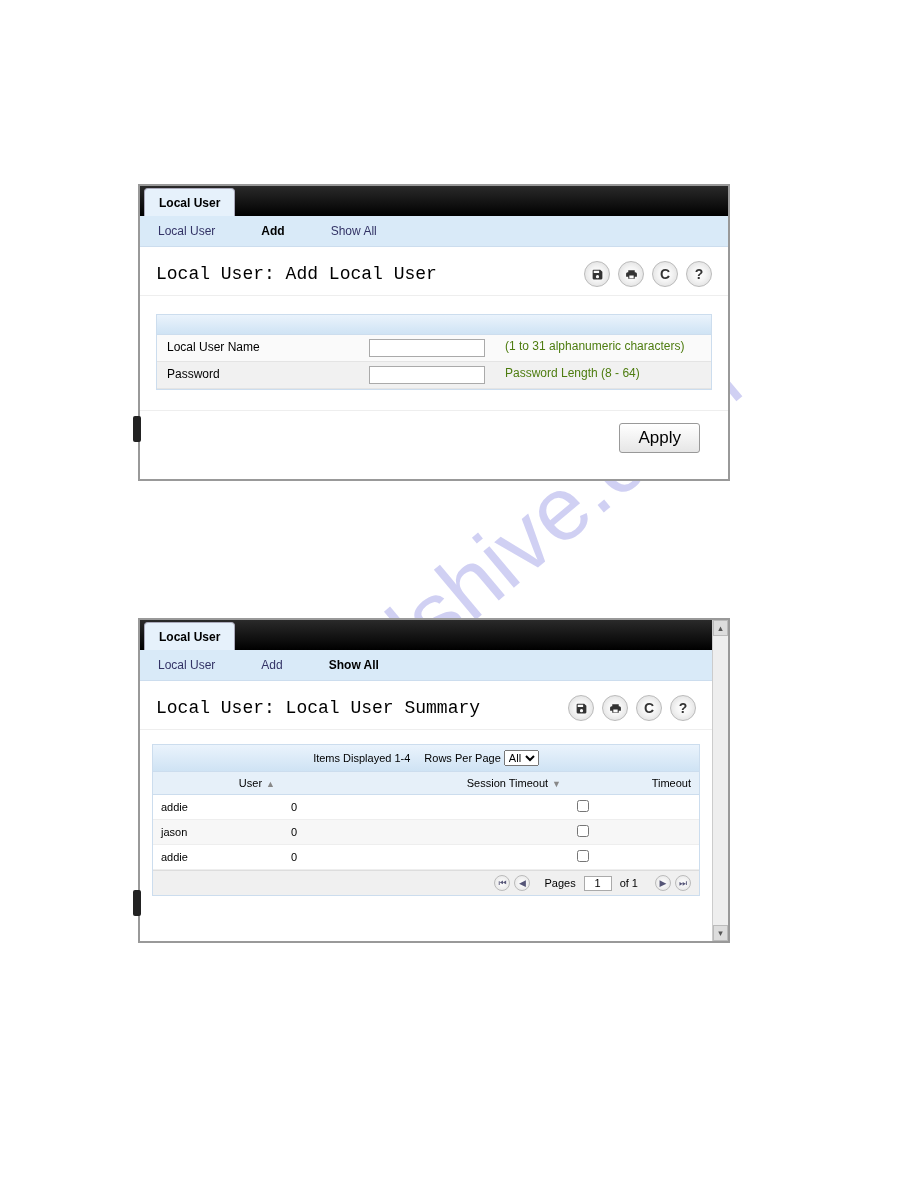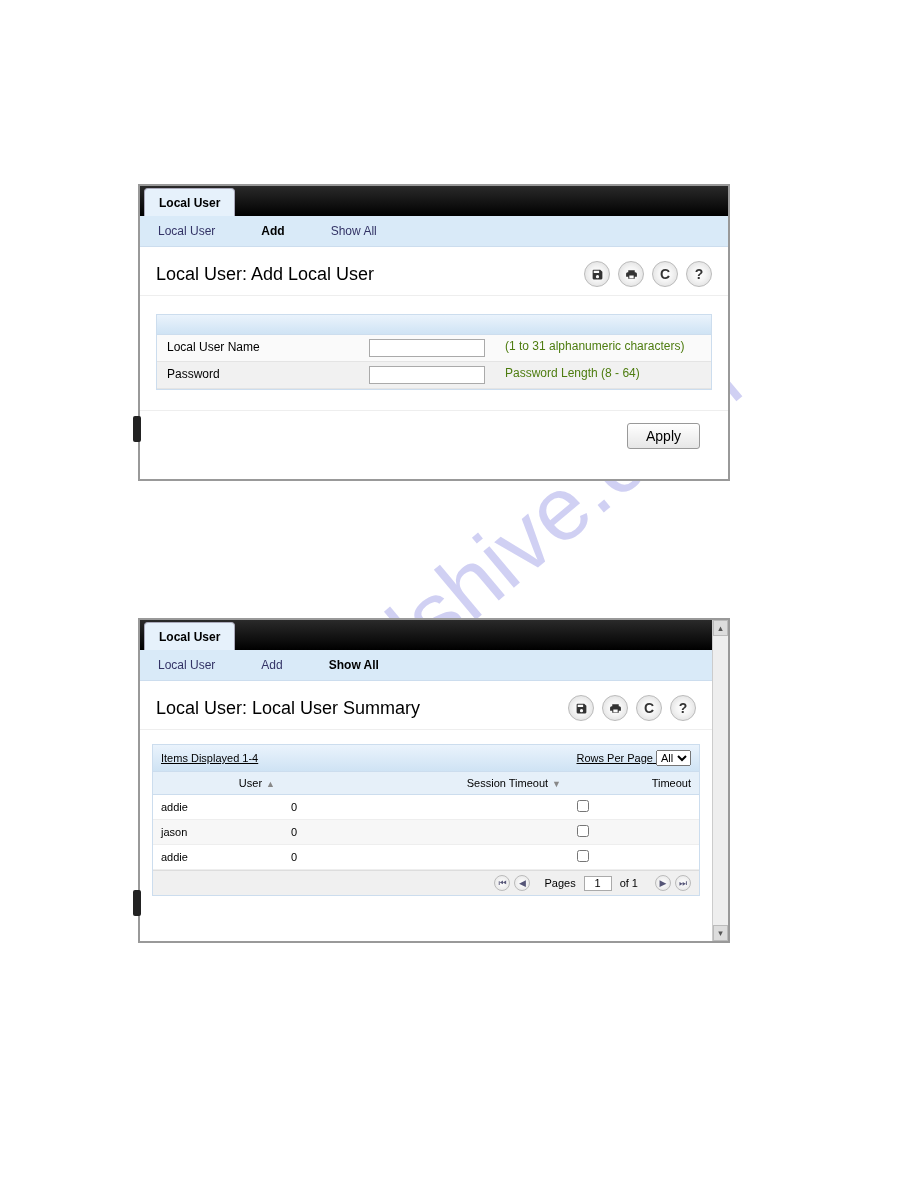--- a/index.html
+++ b/index.html
@@ -14,40 +14,40 @@
   .scroll-track { flex: 1; }
 
   .tabbar { height: 30px; background: linear-gradient(#2a2a2a, #000); display: flex; align-items: flex-end; }
   .tab { background: #e6f1fb; border: 1px solid #aab; border-bottom: none; border-top-left-radius: 4px; border-top-right-radius: 4px; padding: 6px 14px; font-weight: bold; margin-left: 4px; height: 28px; display: inline-flex; align-items: center; }
 
   .subtabs { background: #d9eaf8; padding: 6px 0; display: flex; gap: 22px; border-bottom: 1px solid #cde; }
   .subtab { color: #336; padding: 2px 6px; margin-left: 12px; }
   .subtab.active { font-weight: bold; color: #000; }
 
   .title-row { display: flex; justify-content: space-between; align-items: center; padding: 14px 16px 8px 16px; border-bottom: 1px solid #eee; }
-  .title-row h2 { font-size: 18px; font-weight: normal; }
+  .title-row h2 { font-size: 18px; font-weight: normal; font-family: Liberation Mono, monospace; }
   .icon-row { display: flex; gap: 8px; }
   .icon-btn { width: 26px; height: 26px; border-radius: 50%; background: radial-gradient(#fff 0%, #f5f5f5 40%, #d8d8d8 100%); border: 1px solid #bbb; display: flex; align-items: center; justify-content: center; cursor: pointer; font-size: 14px; color: #333; font-weight: bold; }
 
   .form-box { margin: 18px 16px; border: 1px solid #cde; }
   .form-header { height: 20px; background: linear-gradient(#eaf3fc, #cfe3f4); border-bottom: 1px solid #cde; }
   .form-row { display: flex; align-items: flex-start; border-bottom: 1px solid #e4e4e4; background: #fafafa; }
   .form-row:nth-child(odd) { background: #f1f1f1; }
   .form-label { width: 210px; padding: 5px 10px; }
   .form-input-cell { width: 130px; padding: 4px 2px; }
   .form-input-cell input { width: 116px; height: 18px; border: 1px solid #aaa; }
   .form-hint { padding: 4px 8px; color: #4d7c0f; }
 
   .action-row { display: flex; justify-content: flex-end; padding: 12px 28px 14px 0; border-top: 1px solid #eee; margin-top: 20px; }
-  .btn { padding: 4px 18px; background: linear-gradient(#fff, #e6e6e6); border: 1px solid #999; border-radius: 3px; font-size: 14px; cursor: pointer; }
+  .btn { padding: 4px 18px; background: linear-gradient(#fff, #e6e6e6); border: 1px solid #999; border-radius: 3px; font-size: 17px; cursor: pointer; }
 
   .collapse-handle { position: absolute; left: -7px; top: 230px; width: 8px; height: 26px; background: #222; border-radius: 2px; }
 
   .table-wrap { margin: 14px 12px 6px 12px; border: 1px solid #cde; }
-  .table-top { display: flex; justify-content: space-between; align-items: center; gap: 14px; padding: 5px 8px; background: linear-gradient(#eaf3fc, #cfe3f4); font-size: 11px; text-decoration: underline; }
+  .table-top { display: flex; justify-content: center; align-items: center; gap: 14px; padding: 5px 8px; background: linear-gradient(#eaf3fc, #cfe3f4); font-size: 11px; }
   .table-top select { font-size: 11px; }
   table { width: 100%; border-collapse: collapse; }
   thead th { background: #e6f0f9; font-weight: normal; text-align: right; padding: 5px 8px; border-top: 1px solid #cde; border-bottom: 1px solid #cde; font-size: 11px; }
   thead th .sort { font-size: 9px; color: #888; margin-left: 4px; }
   tbody td { padding: 5px 8px; border-bottom: 1px solid #eee; font-size: 11px; }
   tbody tr:nth-child(even) td { background: #f7f7f7; }
   .chk { width: 12px; height: 12px; }
   .pager-row { display: flex; justify-content: flex-end; align-items: center; gap: 4px; padding: 4px 8px; background: #f0f0f0; border-top: 1px solid #ddd; font-size: 11px; }
   .pg-btn { width: 16px; height: 16px; border: 1px solid #bbb; border-radius: 50%; background: radial-gradient(#fff, #e3e3e3); font-size: 9px; display:inline-flex; align-items:center; justify-content:center; color:#557; cursor:pointer; }
   .pg-input { width: 28px; height: 15px; border:1px solid #aaa; font-size:11px; text-align:center; }

